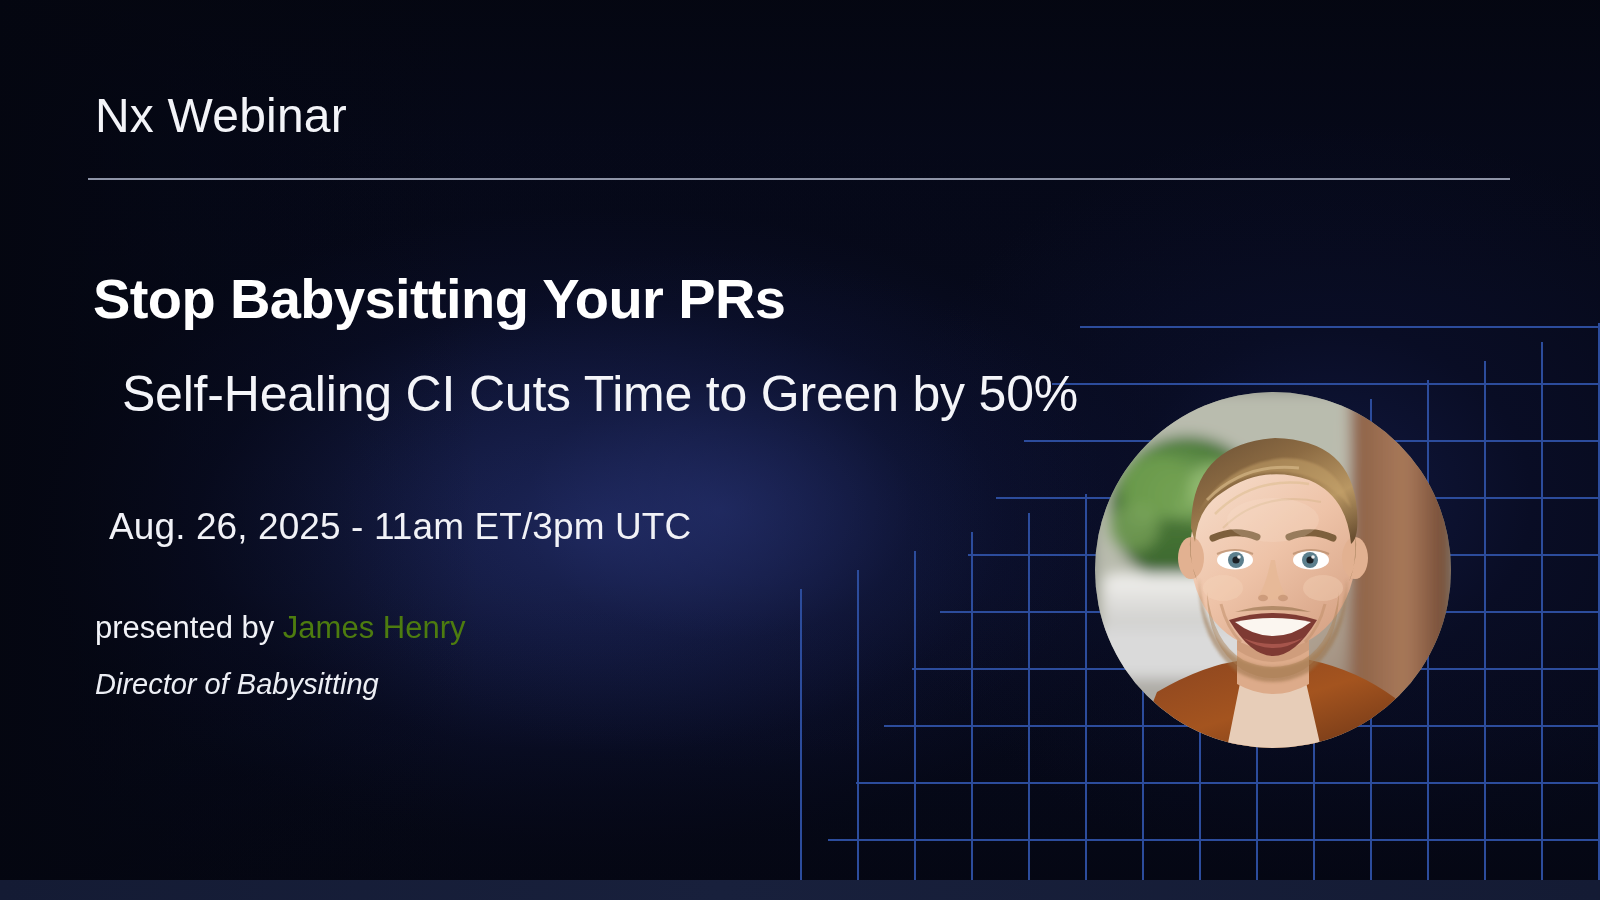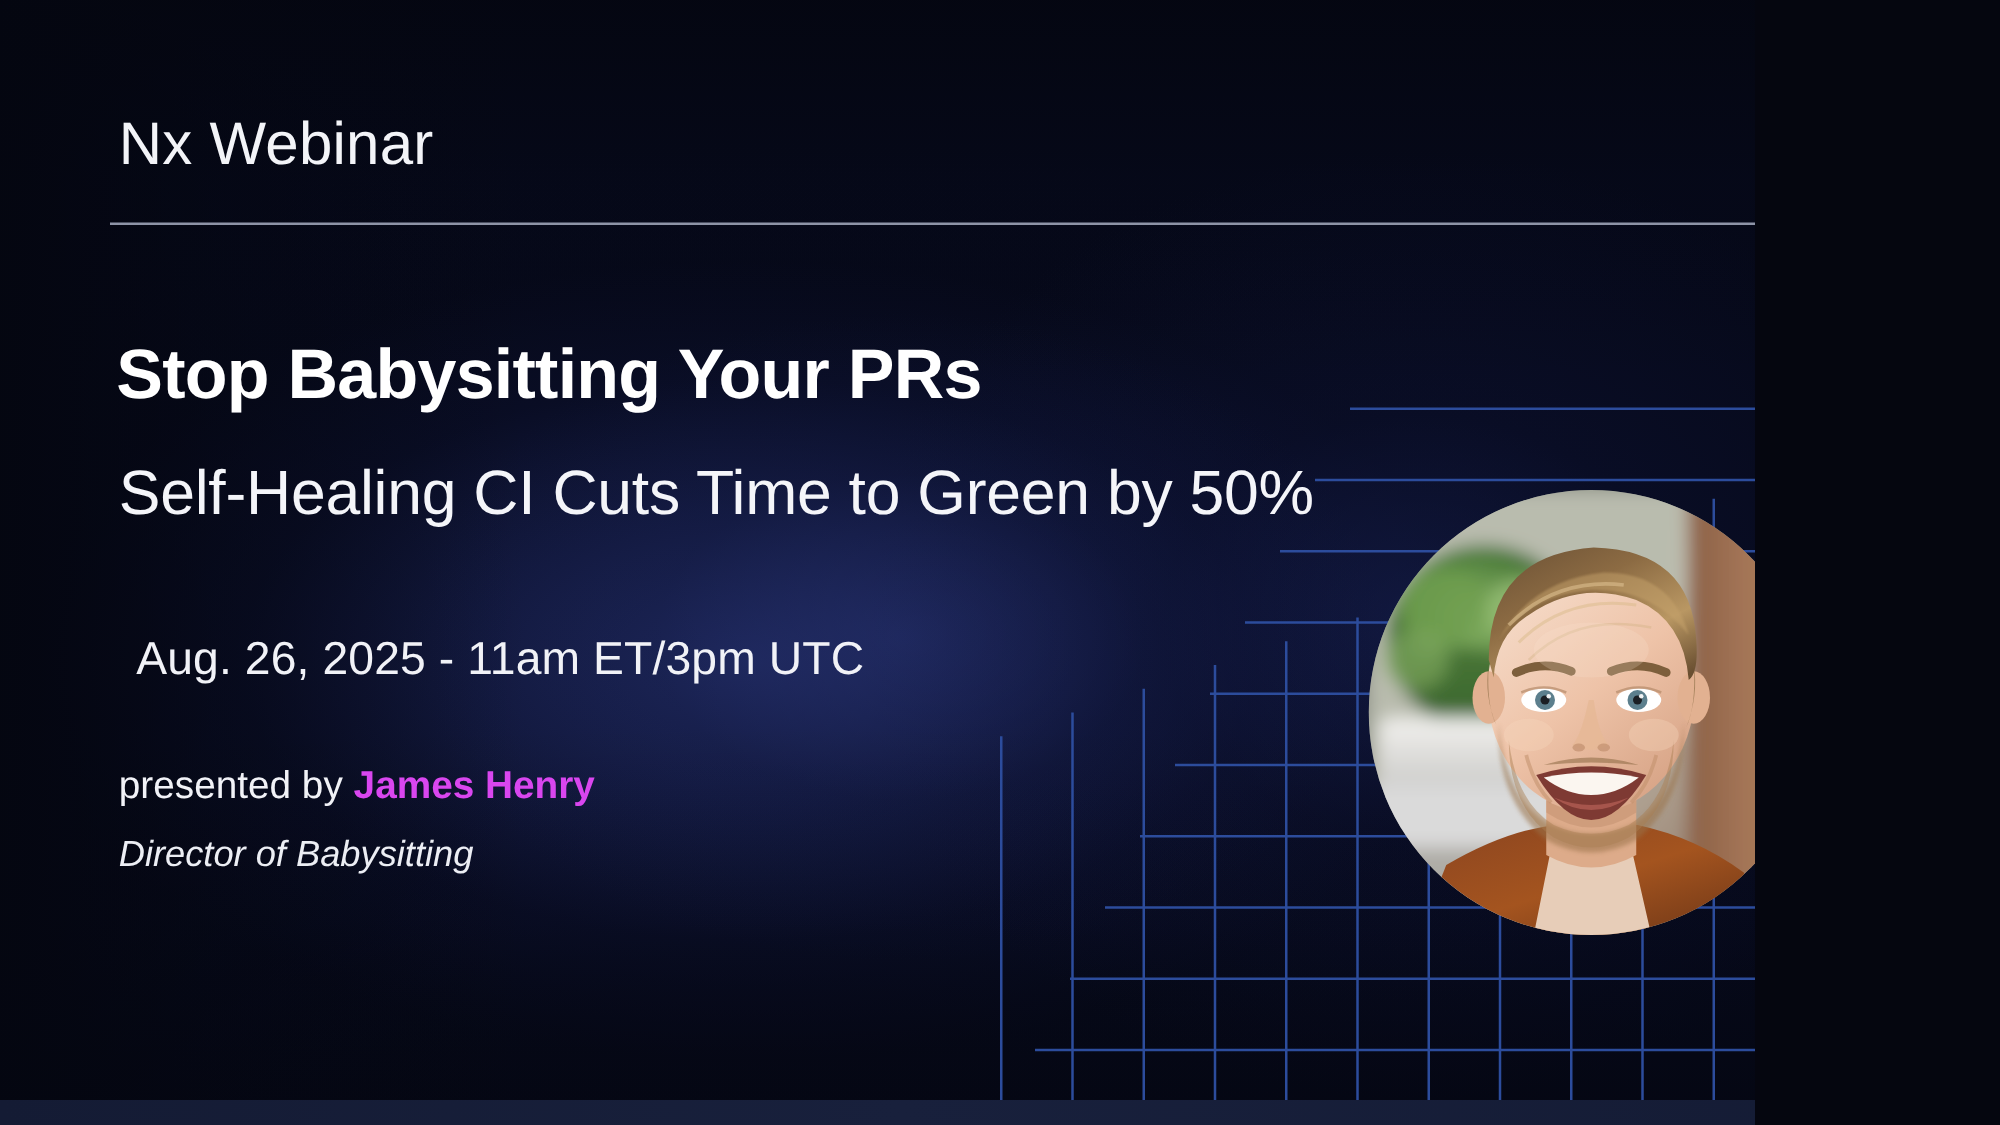--- a/index.html
+++ b/index.html
@@ -7,21 +7,21 @@
     margin: 0;
     padding: 0;
     background: #05060f;
   }
   body {
     font-family: "Liberation Sans", "DejaVu Sans", sans-serif;
   }
 
   .canvas {
     position: relative;
-    width: 1404px;
+    width: 1600px;
     height: 900px;
     overflow: hidden;
     background: #070a18;
   }
 
   
   .bg-base {
     position: absolute;
     inset: 0;
     background: #06091a;
@@ -142,20 +142,21 @@
   .subhead {
     position: absolute;
     left: 95px;
     top: 316px;
     width: 1010px;
     font-size: 50px;
     font-weight: 300;
     letter-spacing: -0.2px;
     color: #f4f5f9;
     line-height: 1.44;
+    text-align: center;
   }
 
   .datetime {
     position: absolute;
     left: 109px;
     top: 506px;
     font-size: 37px;
     font-weight: 300;
     letter-spacing: 0.1px;
     color: #f1f2f7;
@@ -165,22 +166,22 @@
   .presenter {
     position: absolute;
     left: 95px;
     top: 610px;
     font-size: 31px;
     font-weight: 300;
     color: #f1f2f7;
     white-space: nowrap;
   }
   .presenter .name {
-    font-weight: 700;
-    color: #d946ef;
+    font-weight: 400;
+    color: #4d7c0f;
   }
 
   .role {
     position: absolute;
     left: 95px;
     top: 668px;
     font-size: 29px;
     font-weight: 400;
     font-style: italic;
     color: #eceef4;

